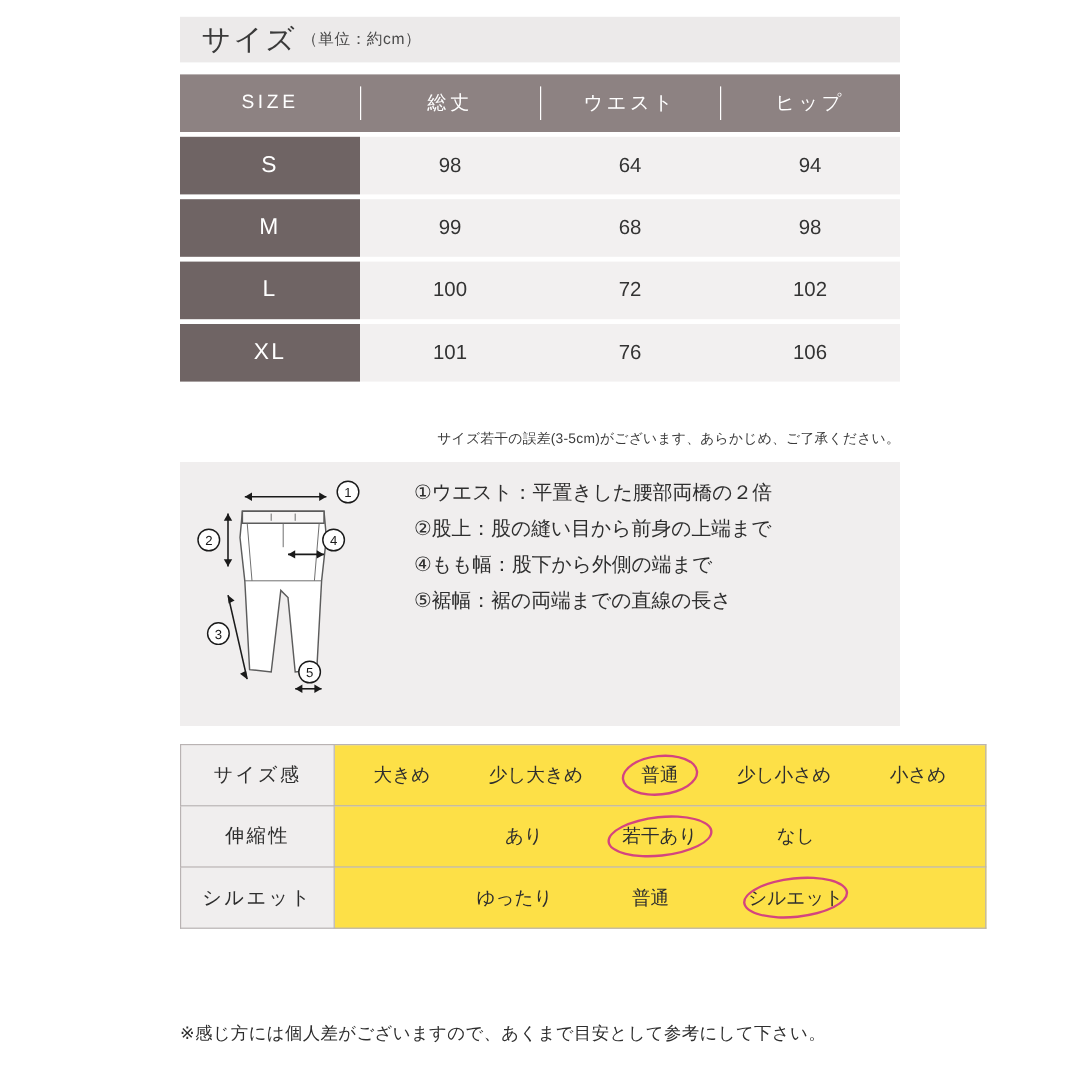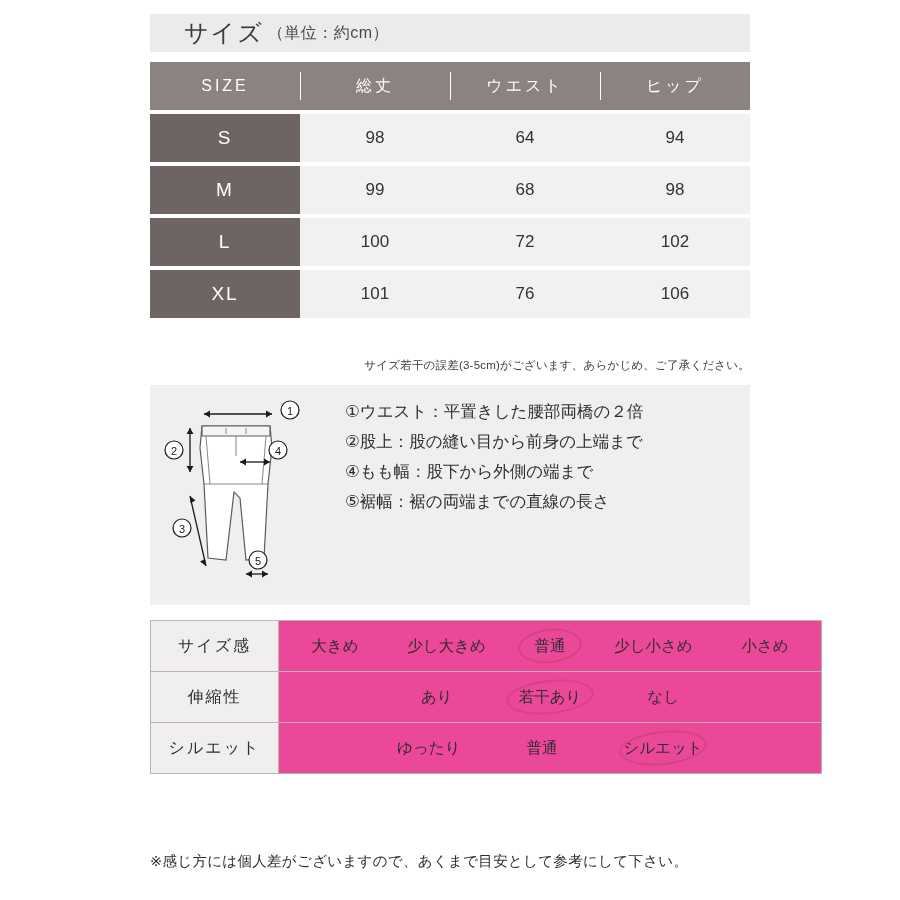--- a/index.html
+++ b/index.html
@@ -23,31 +23,31 @@
   
   .title-band {
     position: absolute;
     left: 150px;
     top: 14px;
     width: 600px;
     height: 38px;
     background: #eceaea;
     display: flex;
     align-items: center;
-    padding-left: 34px;
+    padding-left: 18px;
     box-sizing: border-box;
   }
   .title-main {
     font-size: 24px;
     letter-spacing: 2px;
     color: #3a3a3a;
     font-weight: 500;
   }
   .title-sub {
-    font-size: 16px;
+    font-size: 13px;
     color: #4a4a4a;
     margin-left: 4px;
     letter-spacing: 0.5px;
   }
 
   
   .size-table {
     position: absolute;
     left: 150px;
     top: 58px;
@@ -153,21 +153,21 @@
   }
   .feel-table td.label {
     width: 125px;
     background: #f0eeee;
     text-align: center;
     font-size: 16px;
     letter-spacing: 2px;
     color: #2e2e2e;
   }
   .feel-table td.opts {
-    background: #ec4899;
+    background: #fde047;
     padding: 0 8px;
   }
   .opt-wrap {
     display: flex;
     align-items: center;
     justify-content: space-around;
     height: 100%;
   }
   .opt-wrap.center {
     justify-content: center;

